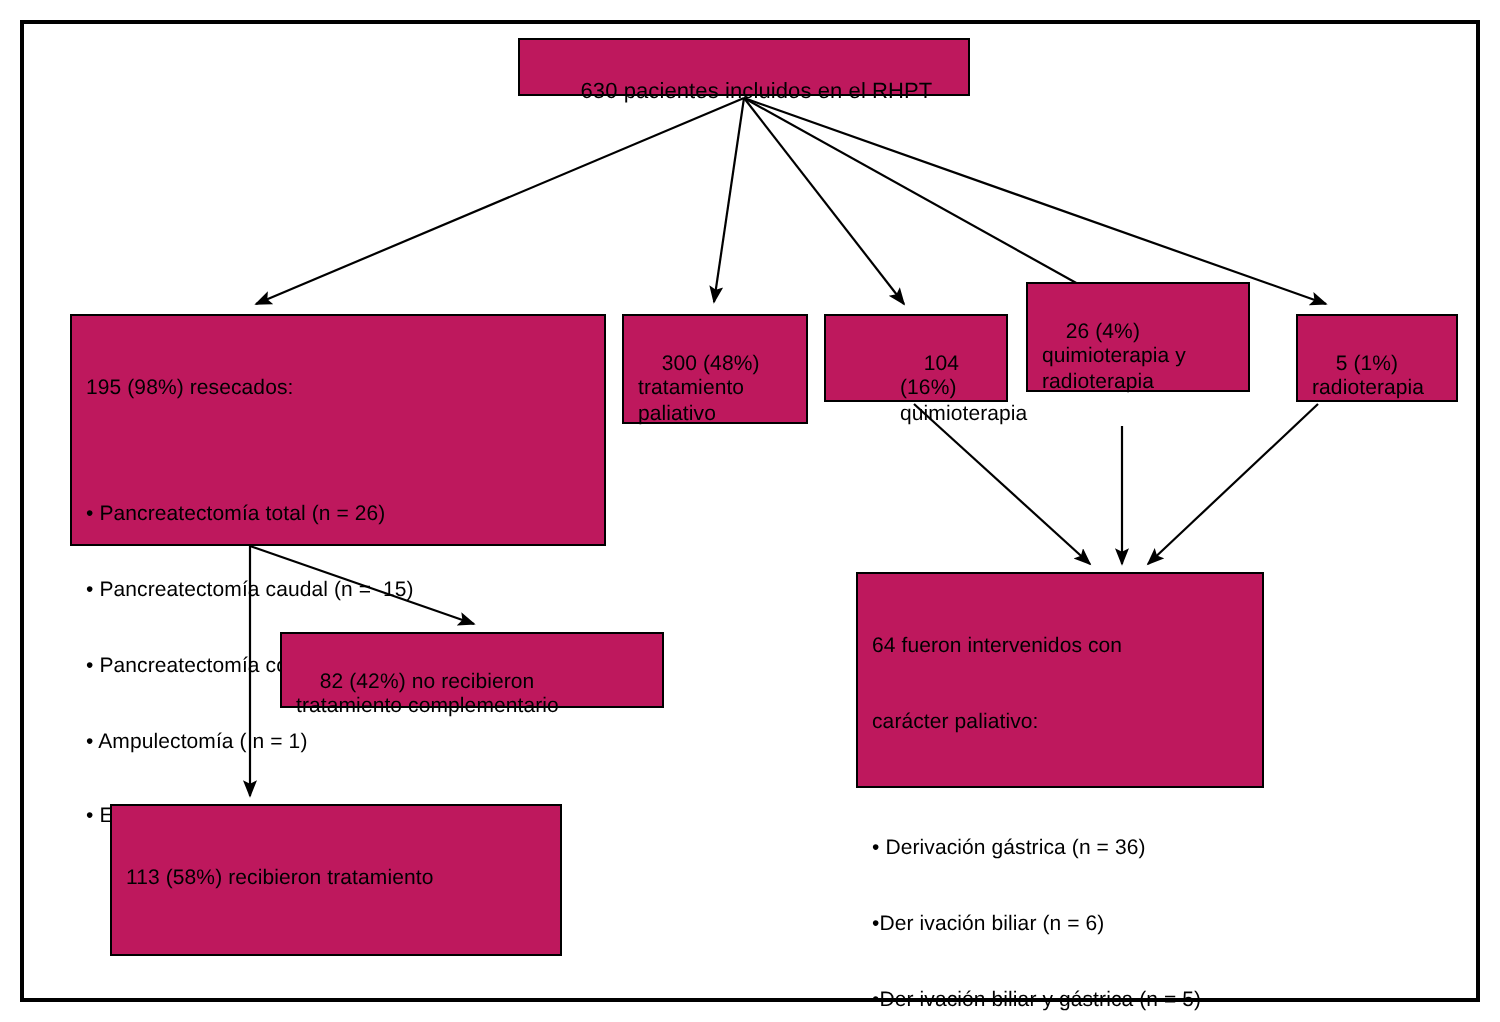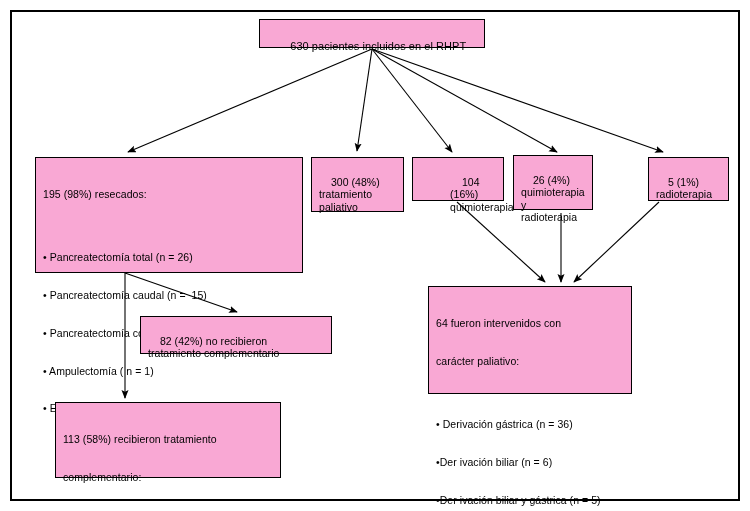--- a/index.html
+++ b/index.html
@@ -28,21 +28,21 @@
     position: absolute;
     left: 0;
     top: 0;
     width: 750px;
     height: 511px;
     pointer-events: none;
   }
   .node {
     position: absolute;
     border: 1px solid #000000;
-    background: #f9a8d4;
+    background: #be185d;
     box-sizing: border-box;
     color: #000000;
     font-size: 10.5px;
     line-height: 12.6px;
     padding: 5px 7px 4px 7px;
     white-space: pre-wrap;
     letter-spacing: 0.05px;
   }
   .node .title {
     display: block;
@@ -80,22 +80,22 @@
   }
   #node-chemo {
     left: 412px;
     top: 157px;
     width: 92px;
     height: 44px;
     padding-left: 37px;
   }
   #node-chemoradio {
     left: 513px;
-    top: 155px;
-    width: 80px;
+    top: 141px;
+    width: 112px;
     height: 55px;
   }
   #node-radio {
     left: 648px;
     top: 157px;
     width: 81px;
     height: 44px;
   }
   #node-nocompl {
     left: 140px;
@@ -181,21 +181,20 @@
 radioterapia</span>
   </div>
 
   <div class="node" id="node-nocompl">
     <span>82 (42%) no recibieron
 tratamiento complementario</span>
   </div>
 
   <div class="node" id="node-compl">
     <span class="title">113 (58%) recibieron tratamiento</span>
-    <span class="title">complementario:</span>
     <ul>
       
       
       
     </ul>
   </div>
 
   <div class="node" id="node-surgical">
     <span class="title">64 fueron intervenidos con</span>
     <span class="title">carácter paliativo:</span>

